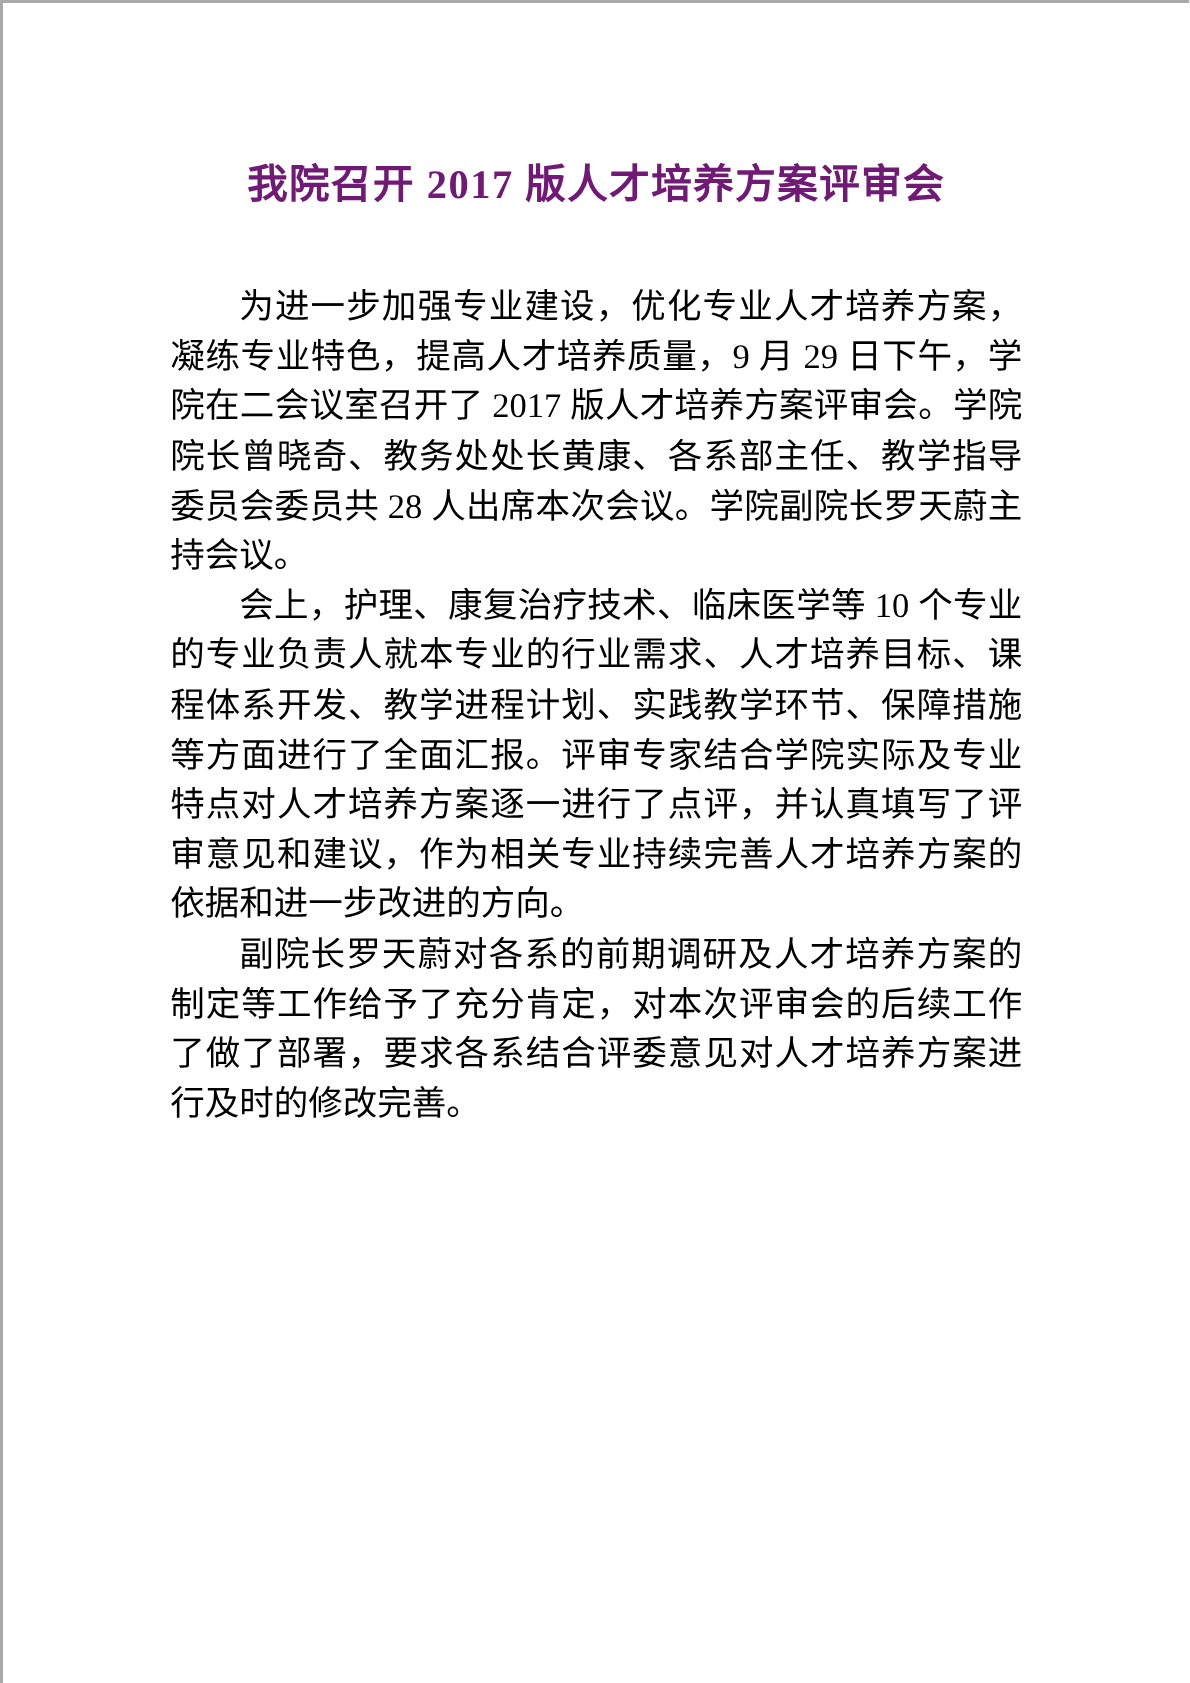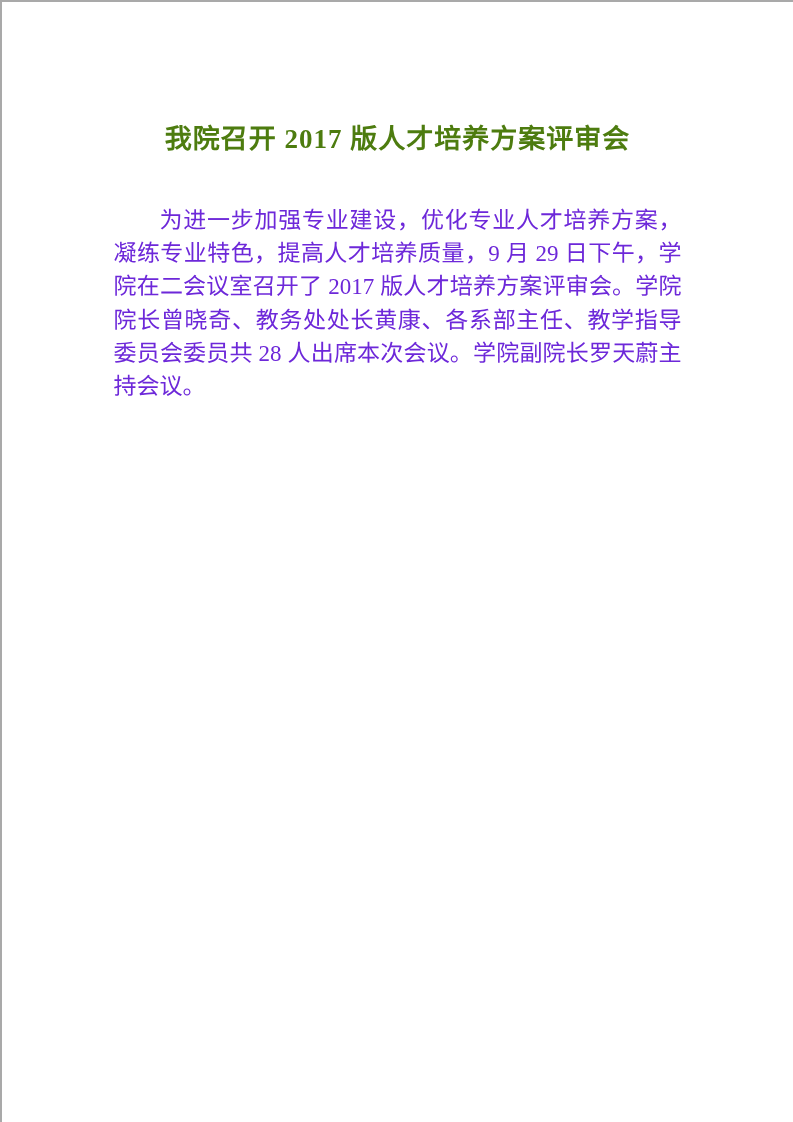--- a/index.html
+++ b/index.html
@@ -13,45 +13,47 @@
     height: 1122px;
     box-sizing: border-box;
     background: #ffffff;
     border-top: 2px solid #a9a9a9;
     border-left: 2px solid #a9a9a9;
     overflow: hidden;
     font-family: "Liberation Serif", "DejaVu Serif", serif;
     color: #141414;
   }
   .doc-title {
-    margin: 16px;
+    margin: 0;
     padding-top: 103px;
     text-align: center;
     font-size: 27px;
     line-height: 36px;
     font-weight: bold;
     letter-spacing: 1px;
-    color: #4d7c0f;
+    color: #701a75;
   }
   .doc-body {
     width: 568px;
     margin: 47px auto 0 auto;
     font-size: 23px;
     line-height: 33.2px;
     text-align: justify;
-    color: #6d28d9;
+    color: #000000;
   }
   .doc-body p {
     margin: 0;
     text-indent: 2em;
     
     text-justify: inter-ideograph;
   }
 </style>
 </head>
 <body>
 
 <div class="page">
   <h1 class="doc-title">我院召开 2017 版人才培养方案评审会</h1>
   <div class="doc-body">
     <p>为进一步加强专业建设，优化专业人才培养方案，凝练专业特色，提高人才培养质量，9 月 29 日下午，学院在二会议室召开了 2017 版人才培养方案评审会。学院院长曾晓奇、教务处处长黄康、各系部主任、教学指导委员会委员共 28 人出席本次会议。学院副院长罗天蔚主持会议。</p>
+    <p>会上，护理、康复治疗技术、临床医学等 10 个专业的专业负责人就本专业的行业需求、人才培养目标、课程体系开发、教学进程计划、实践教学环节、保障措施等方面进行了全面汇报。评审专家结合学院实际及专业特点对人才培养方案逐一进行了点评，并认真填写了评审意见和建议，作为相关专业持续完善人才培养方案的依据和进一步改进的方向。</p>
+    <p>副院长罗天蔚对各系的前期调研及人才培养方案的制定等工作给予了充分肯定，对本次评审会的后续工作了做了部署，要求各系结合评委意见对人才培养方案进行及时的修改完善。</p>
   </div>
 </div>
 
 </body></html>

